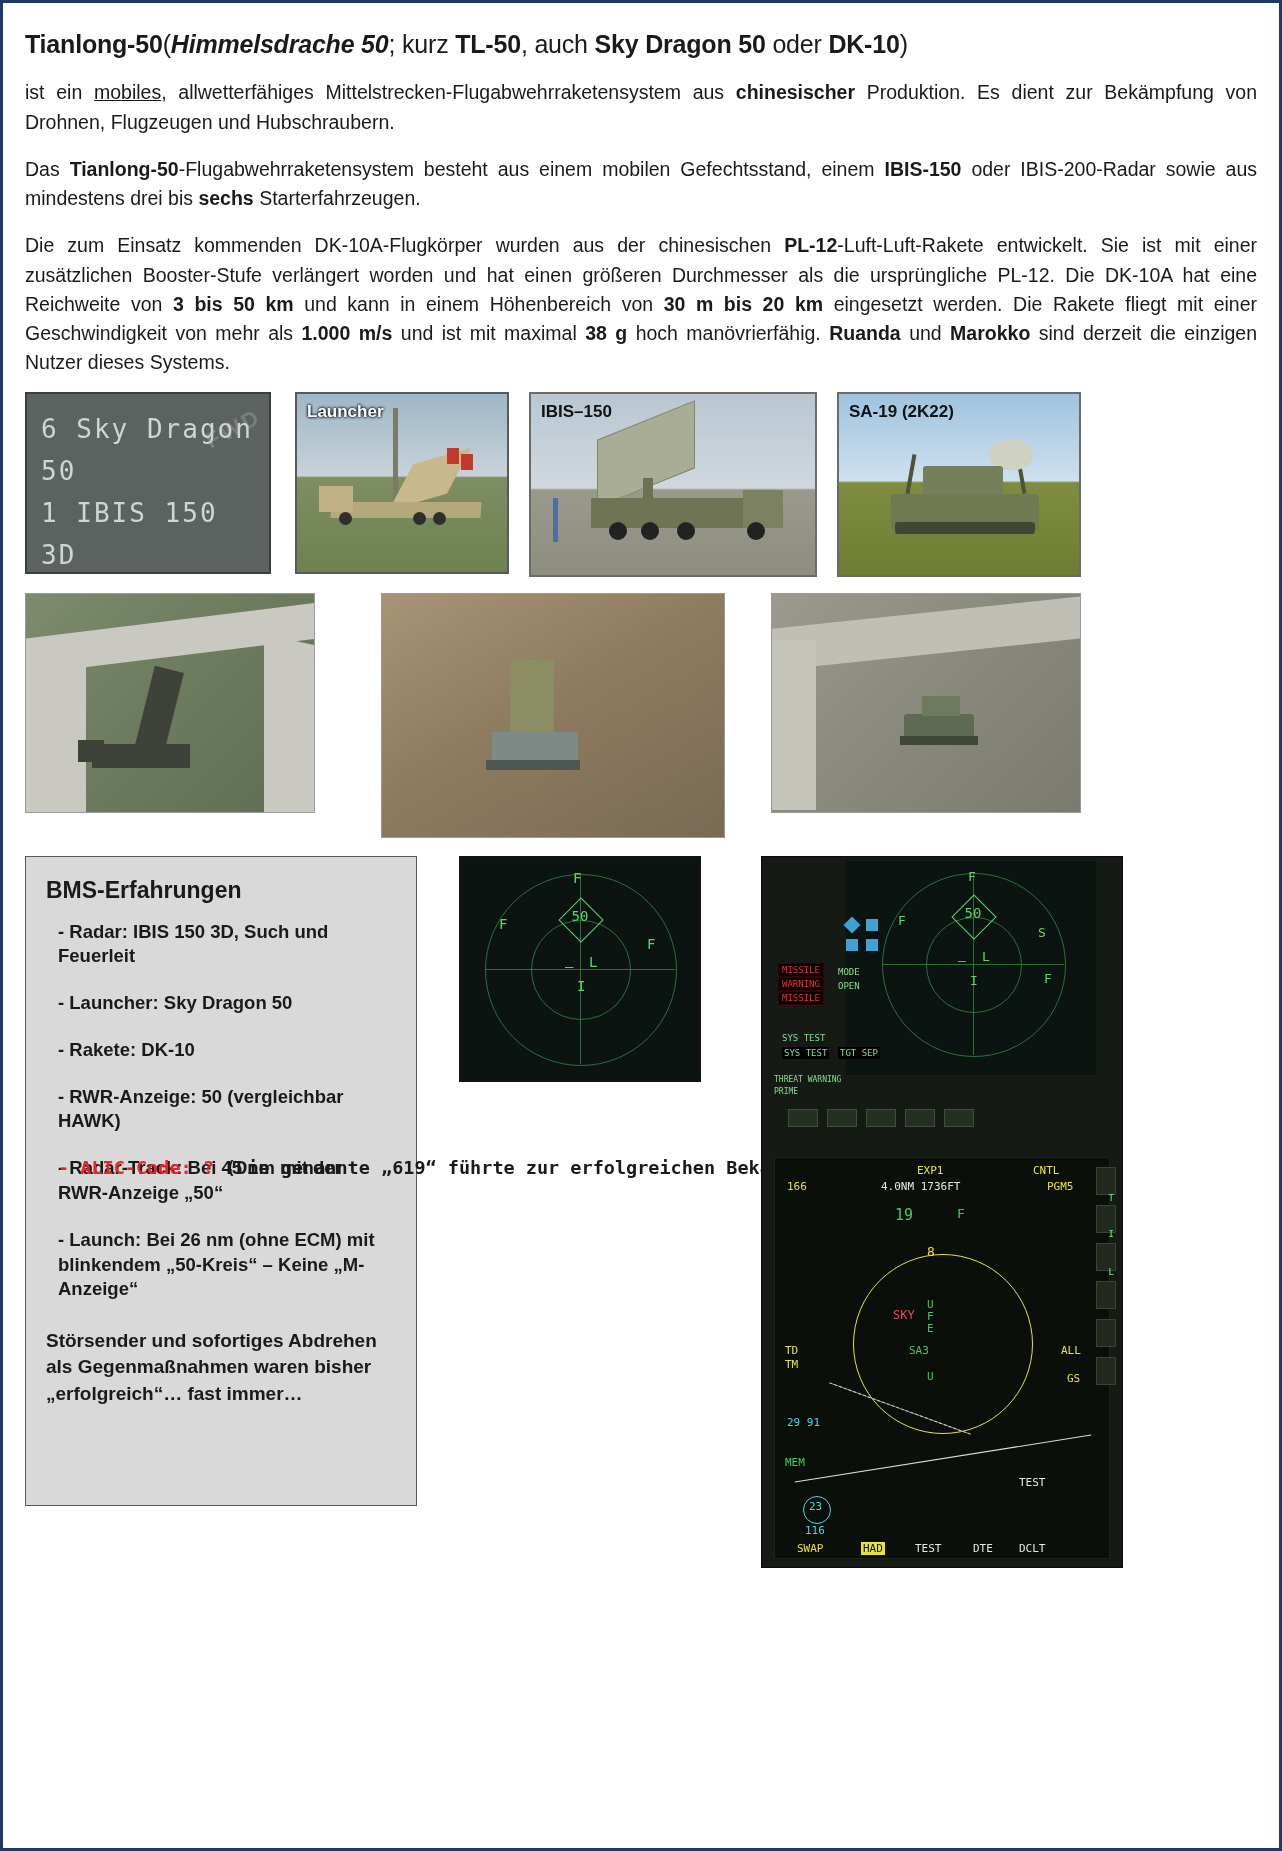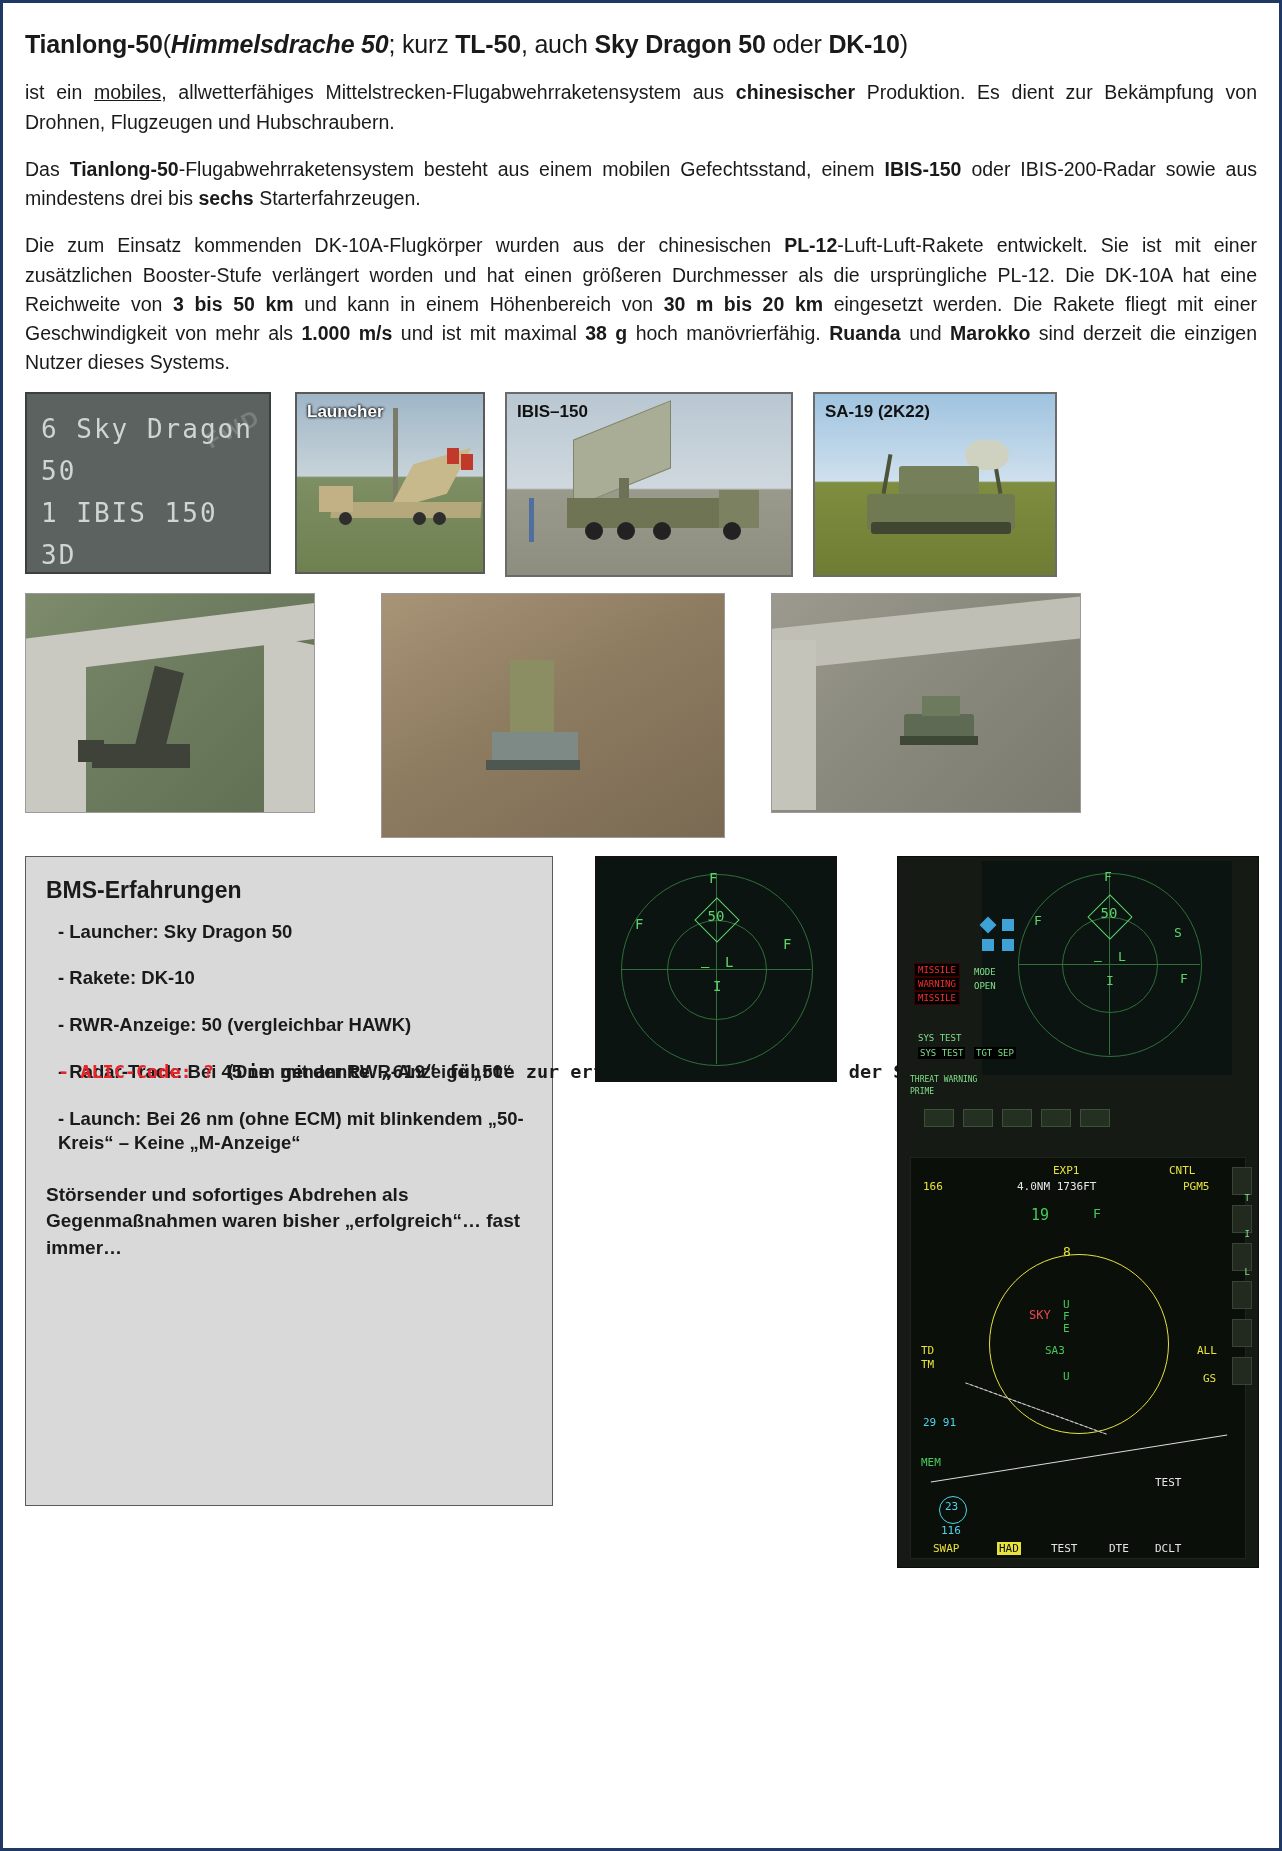--- a/index.html
+++ b/index.html
@@ -88,21 +88,21 @@
     position: absolute;
     right: 6px; top: 22px;
     font-size: 22px;
     color: rgba(255,255,255,0.18);
     transform: rotate(-28deg);
     font-weight: bold;
     letter-spacing: 3px;
   }
 
   
-  .t2 { width: 190px; height: 182px; margin-left: 24px; border-color: #5a5a5a;
+  .t2 { width: 214px; height: 182px; margin-left: 24px; border-color: #5a5a5a;
         background: linear-gradient(#9fb6c7 0%, #c7d3d9 46%, #7d8f63 47%, #6f8050 100%); }
   .t3 { width: 288px; height: 185px; margin-left: 20px; border-color: #6b6b6b;
         background: linear-gradient(#b9c7d2 0%, #cfd8de 52%, #9a9a8c 53%, #8e8e80 100%); }
   .t4 { width: 244px; height: 185px; margin-left: 20px; border-color: #6b6b6b;
         background: linear-gradient(#9fc3df 0%, #cfe0ee 48%, #7e8d3f 49%, #6e7d33 100%); }
 
   
   .sh { position: absolute; }
 
   
@@ -148,21 +148,21 @@
   .rv-a { left: 0; top: 26px; width: 300px; height: 36px; transform: skewY(-7deg); }
   .rv-b { left: 0; top: 54px; width: 60px; height: 170px; }
   .rv-c { right: -4px; top: 46px; width: 54px; height: 178px; transform: skewY(12deg); }
 
   .veh-dark { position: absolute; background: #3f4239; }
   .veh-green { position: absolute; background: #5f6a54; }
 
   
   .lower { display: flex; margin-top: 18px; align-items: flex-start; }
   .bms-box {
-    width: 528px;
+    width: 392px;
     min-height: 650px;
     box-sizing: border-box;
     border: 1px solid #5a5a5a;
     background: #d9d9d9;
     padding: 16px 20px 18px 20px;
   }
   .bms-box h2 {
     font-size: 23px;
     font-weight: bold;
     margin: 4px 0 16px 0;
@@ -354,20 +354,21 @@
       <div class="veh-green" style="left:150px; top:102px; width:38px; height:20px; background:#6e7a5e;"></div>
       <div class="veh-green" style="left:128px; top:142px; width:78px; height:9px; background:#3f4737;"></div>
     </div>
   </div>
 
   <div class="lower">
 
     <div class="bms-box">
       <h2>BMS-Erfahrungen</h2>
 
+      <div class="item">- Radar: IBIS 150  3D, Such und Feuerleit</div>
       <div class="item">- Launcher: Sky Dragon 50</div>
       <div class="item">- Rakete: DK-10</div>
       <div class="item">- RWR-Anzeige: 50 (vergleichbar  HAWK)</div>
 
       <div class="item red">
         <span>- ALIC-Code: ?</span><span class="blk"> (Die genannte „619“ führte zur erfolgreichen Bekämpfung der SA-19)</span>
       </div>
 
       <div class="item">- Radar-Track: Bei 45 nm mit der RWR-Anzeige „50“</div>
       <div class="item">- Launch: Bei 26 nm (ohne ECM) mit blinkendem „50-Kreis“ – Keine „M-Anzeige“</div>

